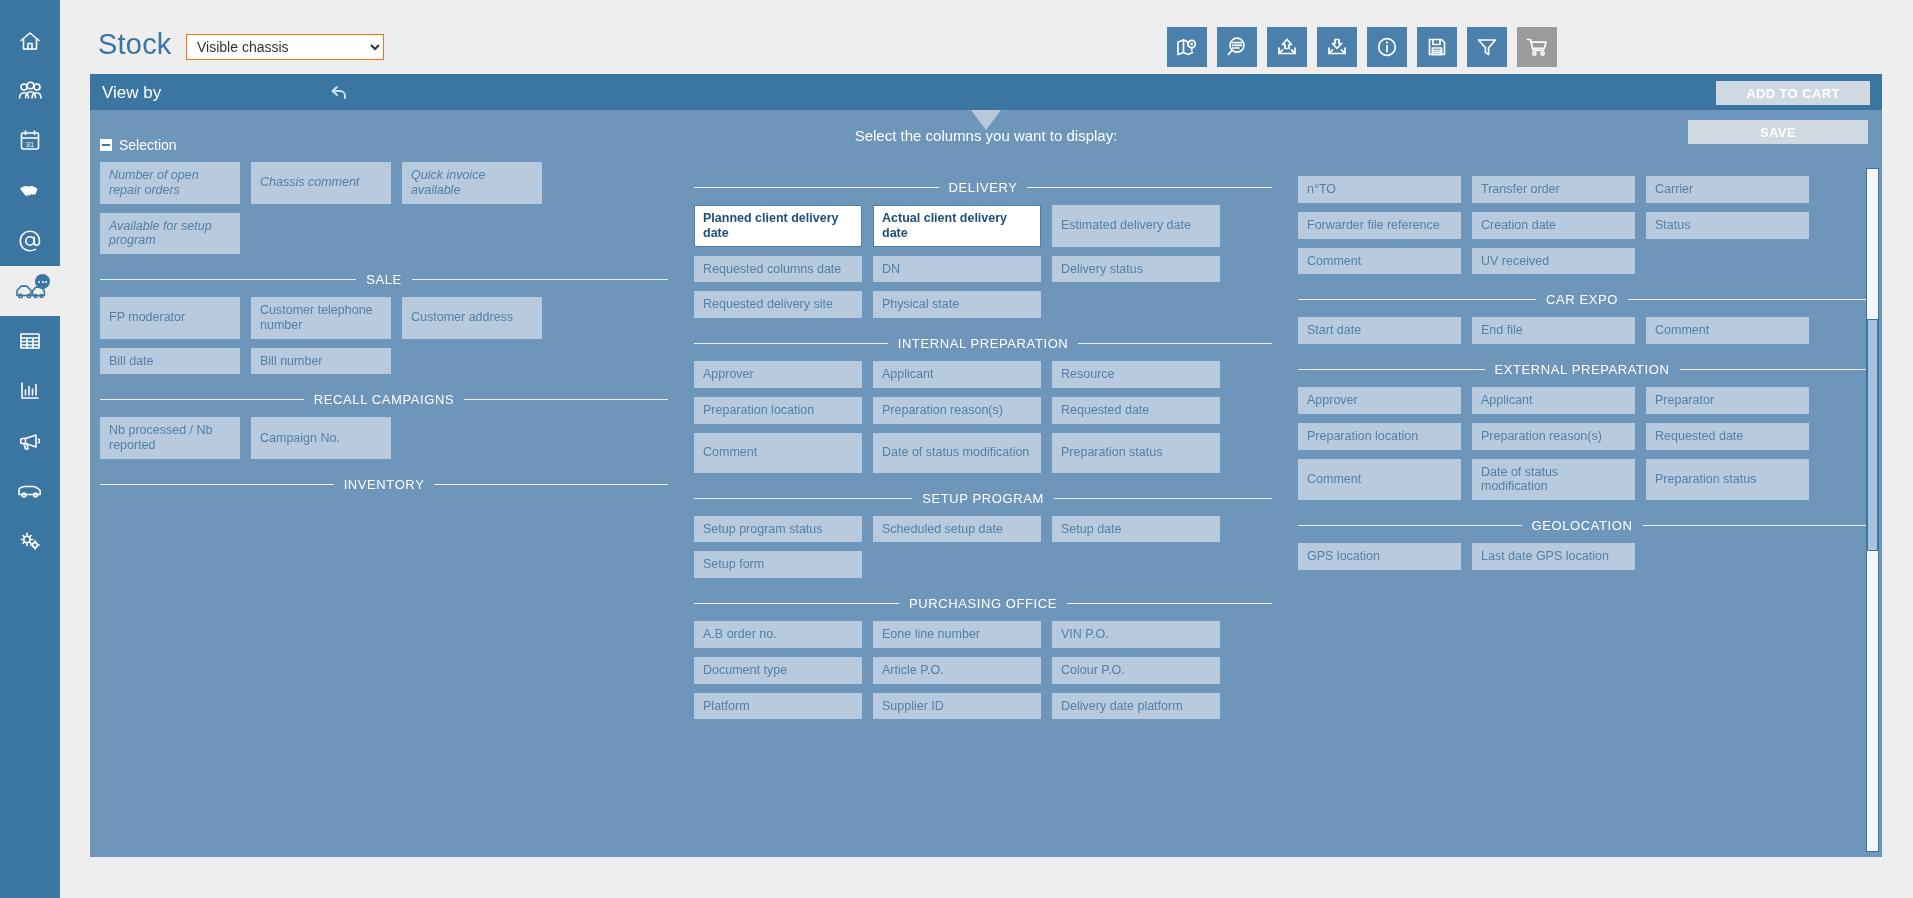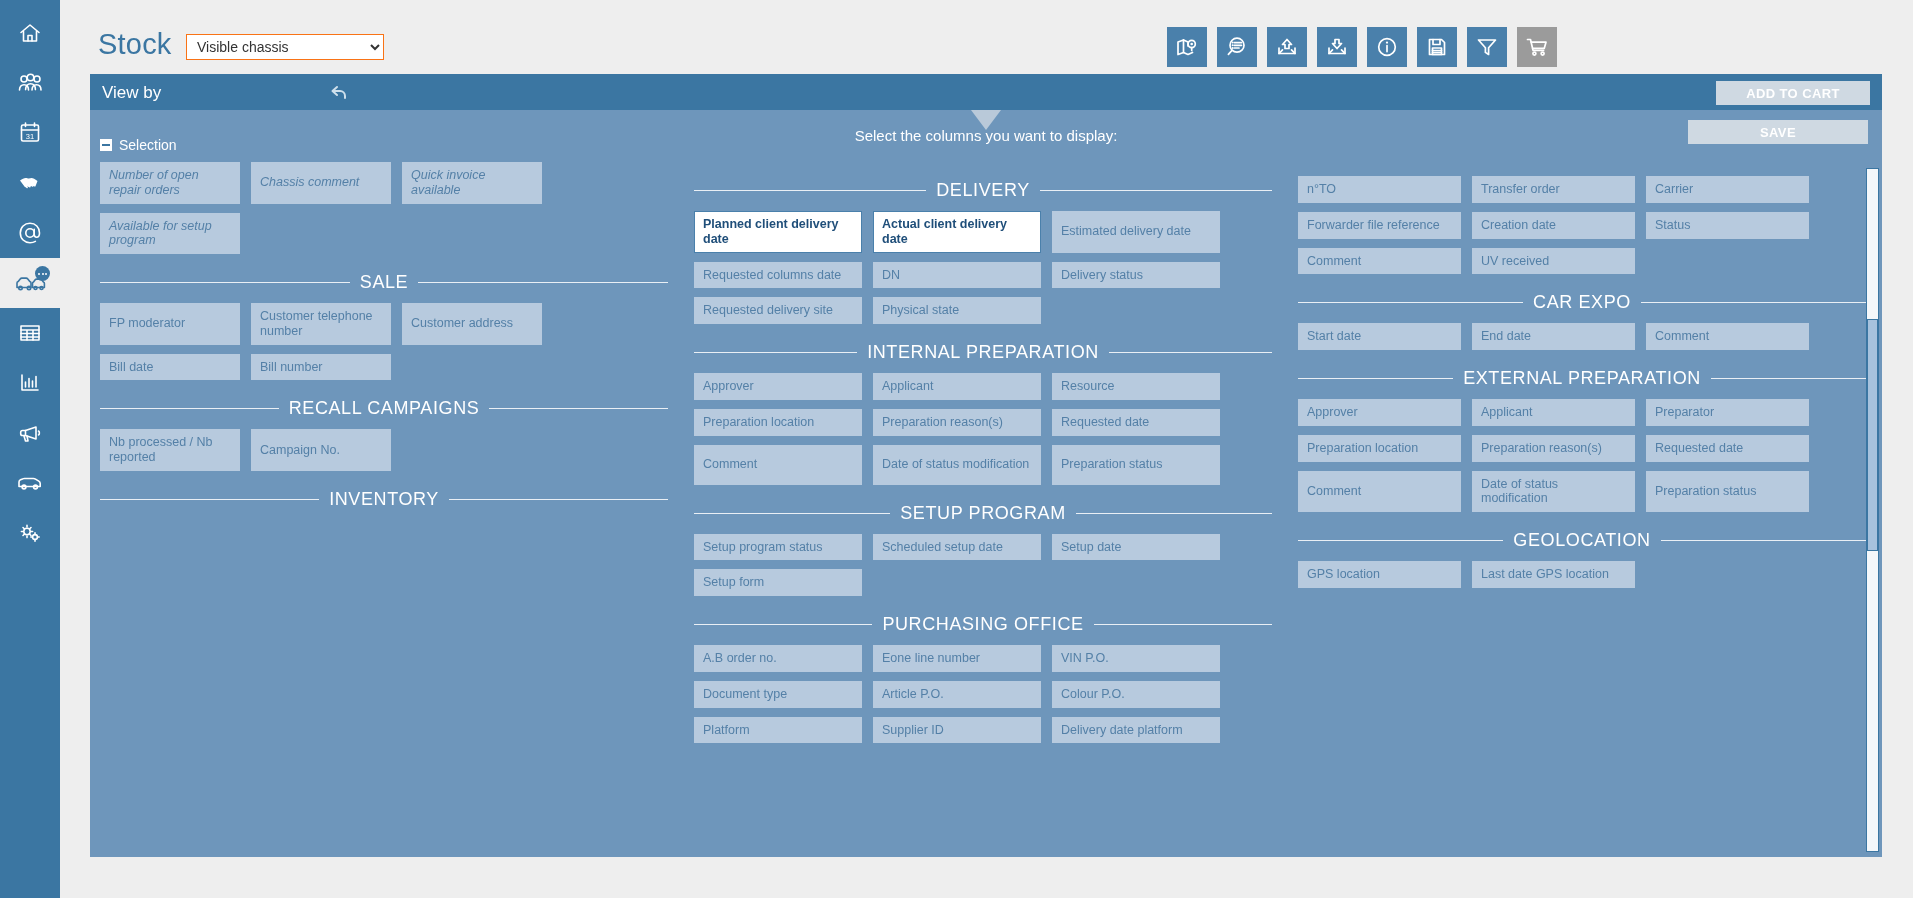--- a/index.html
+++ b/index.html
@@ -13,21 +13,21 @@
 
   
   #app { position: relative; width: 1913px; height: 898px; }
 
   .sidebar {
     position: absolute; left: 0; top: 0;
     width: 60px; height: 898px;
     background: #3b76a2;
     display: flex; flex-direction: column;
     align-items: center;
-    padding-top: 8px;
+    padding-top: 16px;
     z-index: 50;
   }
   .sb-item {
     width: 60px; height: 50px;
     display: flex; align-items: center; justify-content: center;
     position: relative;
     cursor: pointer;
   }
   .sb-item.active { background: #eeeeee; }
   .sb-item svg { display: block; }
@@ -163,21 +163,21 @@
     width: 1792px; height: 695px;
     display: flex;
     padding: 0 16px 0 10px;
     gap: 26px;
   }
   .col { width: 570px; position: relative; }
   .col-mid { width: 580px; }
 
   .legend {
     display: flex; align-items: center;
-    color: #ffffff; font-size: 18px;
+    color: #ffffff; font-size: 13px;
     margin: 18px 0 10px 0;
     letter-spacing: .6px;
     gap: 10px;
   }
   .legend .line { flex: 1; height: 1px; background: #ffffff; opacity: .85; }
   .legend .txt { white-space: nowrap; }
 
   .grid { display: flex; flex-wrap: wrap; gap: 9px 11px; }
   .chip {
     width: 140px; min-height: 26px;
@@ -671,21 +671,21 @@
           <div class="legend">
             <span class="line"></span>
             <span class="txt">CAR EXPO</span>
             <span class="line"></span>
           </div>
           <div class="grid">
             <div class="chip">
               <span>Start date</span>
             </div>
             <div class="chip">
-              <span>End date</span>
+              <span>End file</span>
             </div>
             <div class="chip">
               <span>Comment</span>
             </div>
           </div>
           <div class="legend">
             <span class="line"></span>
             <span class="txt">EXTERNAL PREPARATION</span>
             <span class="line"></span>
           </div>

